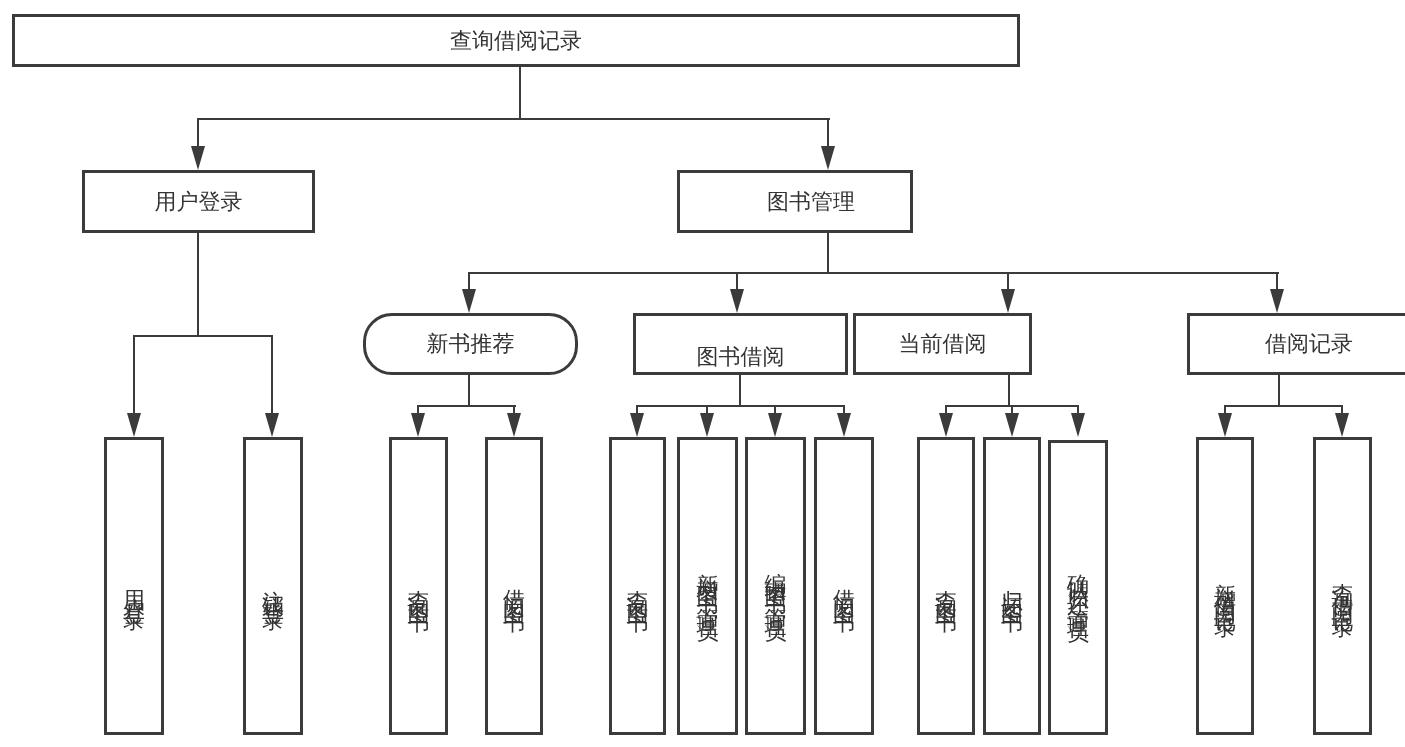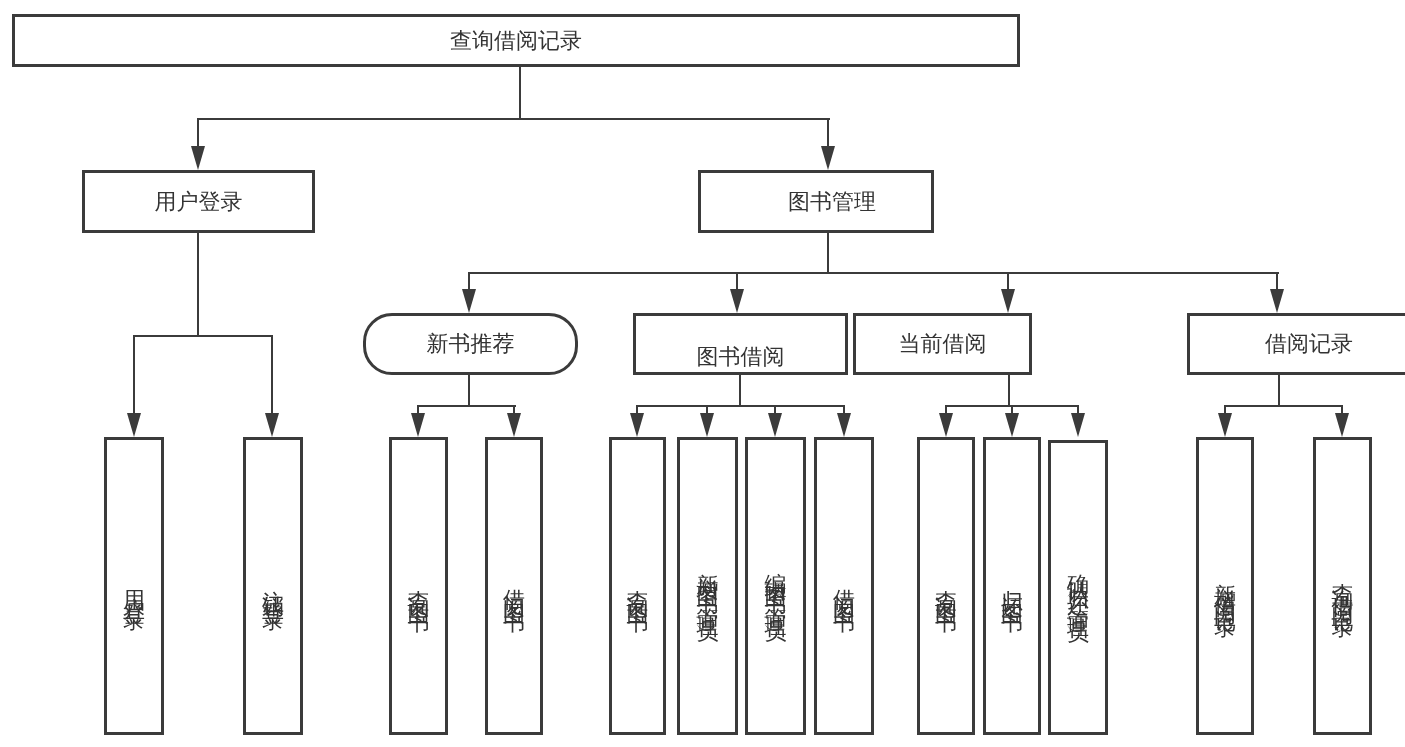--- a/index.html
+++ b/index.html
@@ -99,21 +99,21 @@
   </div>
 
   <div class="box" style="left:12px;top:14px;width:1008px;height:53px;">
     <span>查询借阅记录</span>
   </div>
 
   <div class="box" style="left:82px;top:170px;width:233px;height:63px;">
     <span>用户登录</span>
   </div>
 
-  <div class="box" style="left:698px;top:170px;width:236px;height:63px;padding-left:32px;">
+  <div class="box" style="left:677px;top:170px;width:236px;height:63px;padding-left:32px;">
     <span>图书管理</span>
   </div>
 
   <div class="box" style="left:363px;top:313px;width:215px;height:62px;border-radius:29px;">
     <span>新书推荐</span>
   </div>
 
   <div class="box" style="left:633px;top:313px;width:215px;height:62px;align-items:flex-end;">
     <span>图书借阅</span>
   </div>

